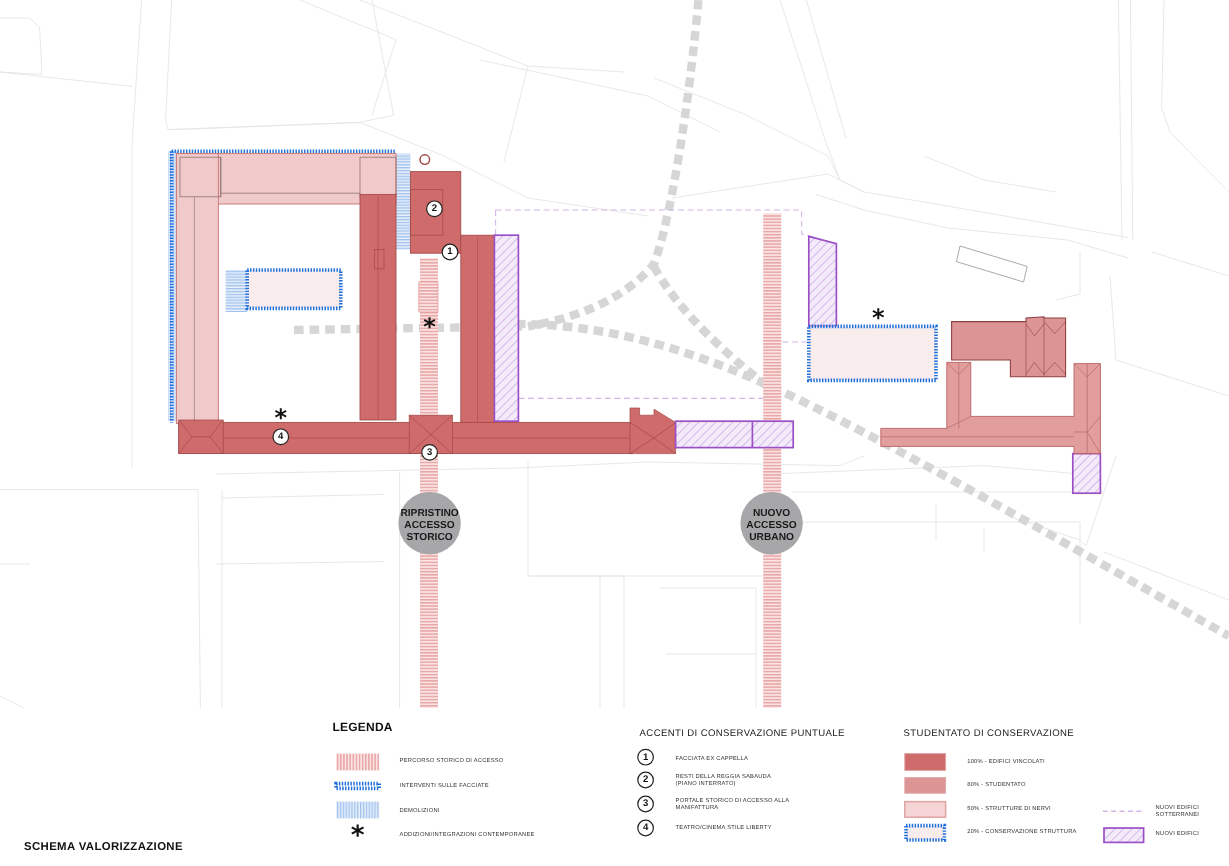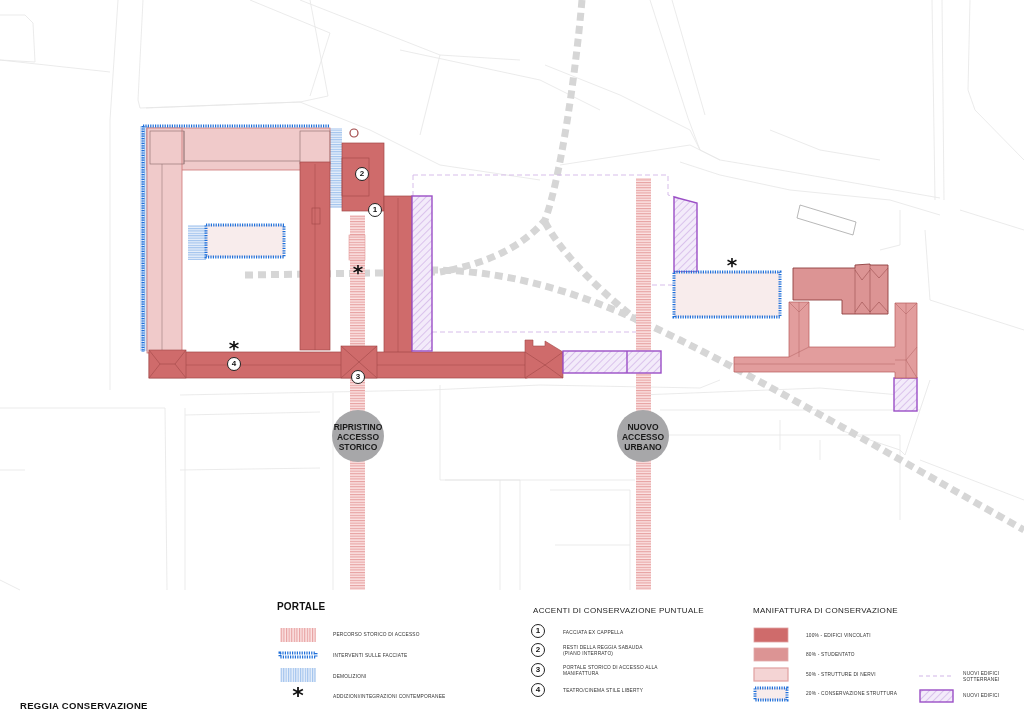--- a/index.html
+++ b/index.html
@@ -194,37 +194,37 @@
     <line x1="919" y1="676" x2="953" y2="676" stroke="#d2b5e8" stroke-width="1.2" stroke-dasharray="4 3"></line>
     <rect x="920" y="690" width="33" height="12" fill="url(#hatchPurple)" stroke="#9b4fc6" stroke-width="1.4"></rect>
   </g>
 </svg>
 
 <div class="num-circle" style="left:368px;top:203px;">1</div>
 <div class="num-circle" style="left:355px;top:167px;">2</div>
 <div class="num-circle" style="left:351px;top:370px;">3</div>
 <div class="num-circle" style="left:227px;top:357px;">4</div>
 
-<div class="legend-title">PORTALE</div>
+<div class="legend-title">LEGENDA</div>
 <div class="legend-item-text" style="left:333px;top:632px;">PERCORSO STORICO DI ACCESSO</div>
 <div class="legend-item-text" style="left:333px;top:653px;">INTERVENTI SULLE FACCIATE</div>
 <div class="legend-item-text" style="left:333px;top:674px;">DEMOLIZIONI</div>
 <div class="legend-item-text" style="left:333px;top:694px;">ADDIZIONI/INTEGRAZIONI CONTEMPORANEE</div>
 
 <div class="legend-col-title" style="left:533px;top:606px;">ACCENTI DI CONSERVAZIONE PUNTUALE</div>
 <div class="num-circle" style="left:531px;top:624px;">1</div>
 <div class="legend-item-text" style="left:563px;top:630px;">FACCIATA EX CAPPELLA</div>
 <div class="num-circle" style="left:531px;top:643px;">2</div>
 <div class="legend-item-text" style="left:563px;top:645px;width:95px;">RESTI DELLA REGGIA SABAUDA (PIANO INTERRATO)</div>
 <div class="num-circle" style="left:531px;top:663px;">3</div>
 <div class="legend-item-text" style="left:563px;top:665px;width:95px;">PORTALE STORICO DI ACCESSO ALLA MANIFATTURA</div>
 <div class="num-circle" style="left:531px;top:683px;">4</div>
 <div class="legend-item-text" style="left:563px;top:688px;">TEATRO/CINEMA STILE LIBERTY</div>
 
-<div class="legend-col-title" style="left:753px;top:606px;">MANIFATTURA DI CONSERVAZIONE</div>
+<div class="legend-col-title" style="left:753px;top:606px;">STUDENTATO DI CONSERVAZIONE</div>
 <div class="legend-item-text" style="left:806px;top:633px;">100% - EDIFICI VINCOLATI</div>
 <div class="legend-item-text" style="left:806px;top:652px;">80% - STUDENTATO</div>
 <div class="legend-item-text" style="left:806px;top:672px;">50% - STRUTTURE DI NERVI</div>
 <div class="legend-item-text" style="left:806px;top:691px;">20% - CONSERVAZIONE STRUTTURA</div>
 <div class="legend-item-text" style="left:963px;top:671px;width:48px;">NUOVI EDIFICI SOTTERRANEI</div>
 <div class="legend-item-text" style="left:963px;top:693px;">NUOVI EDIFICI</div>
 
-<div class="page-title">REGGIA CONSERVAZIONE</div>
+<div class="page-title">SCHEMA VALORIZZAZIONE</div>
 
 </body></html>

